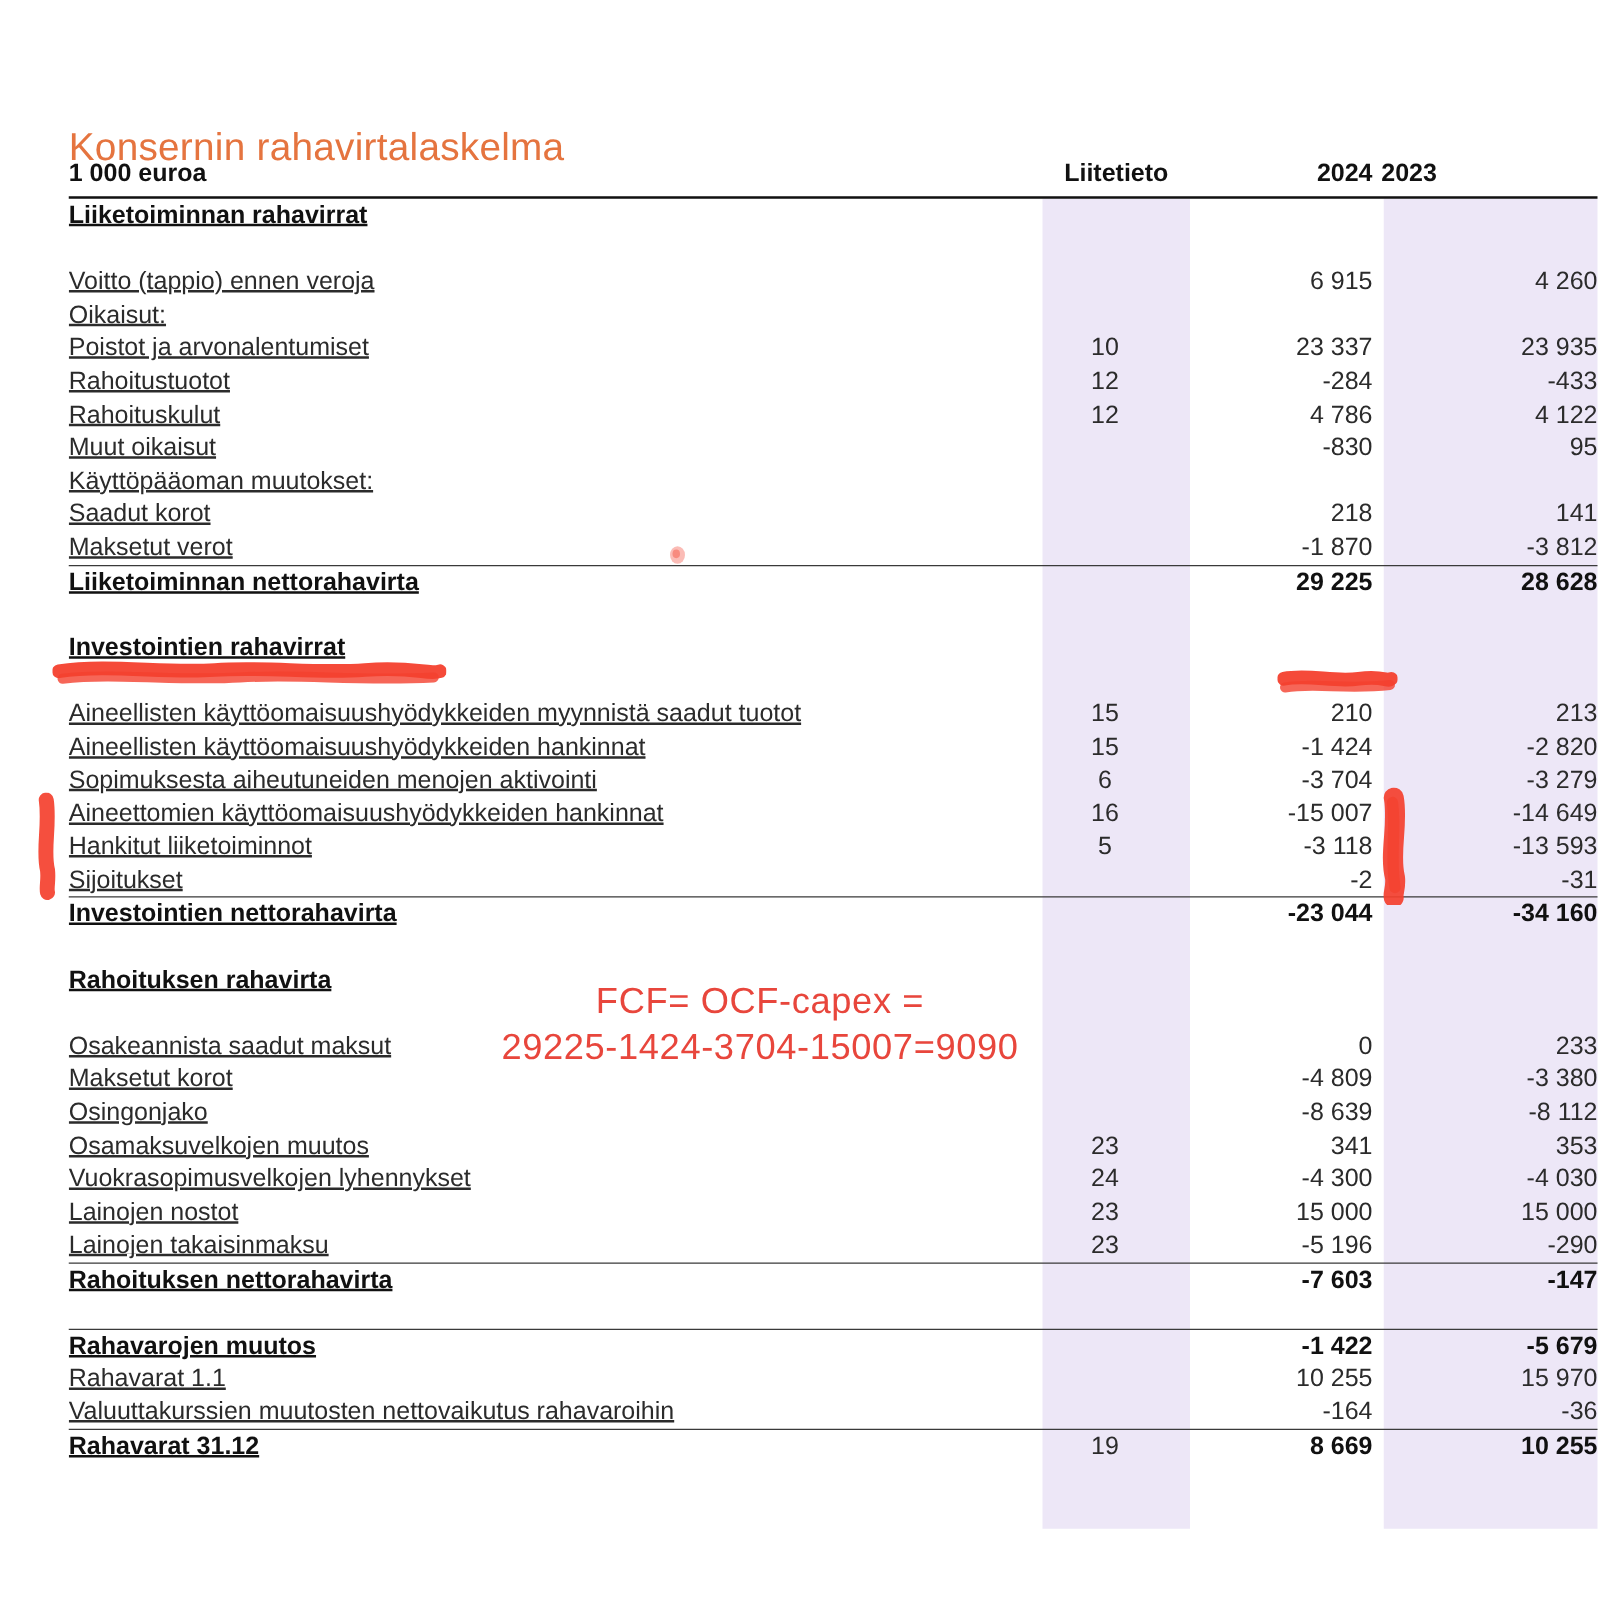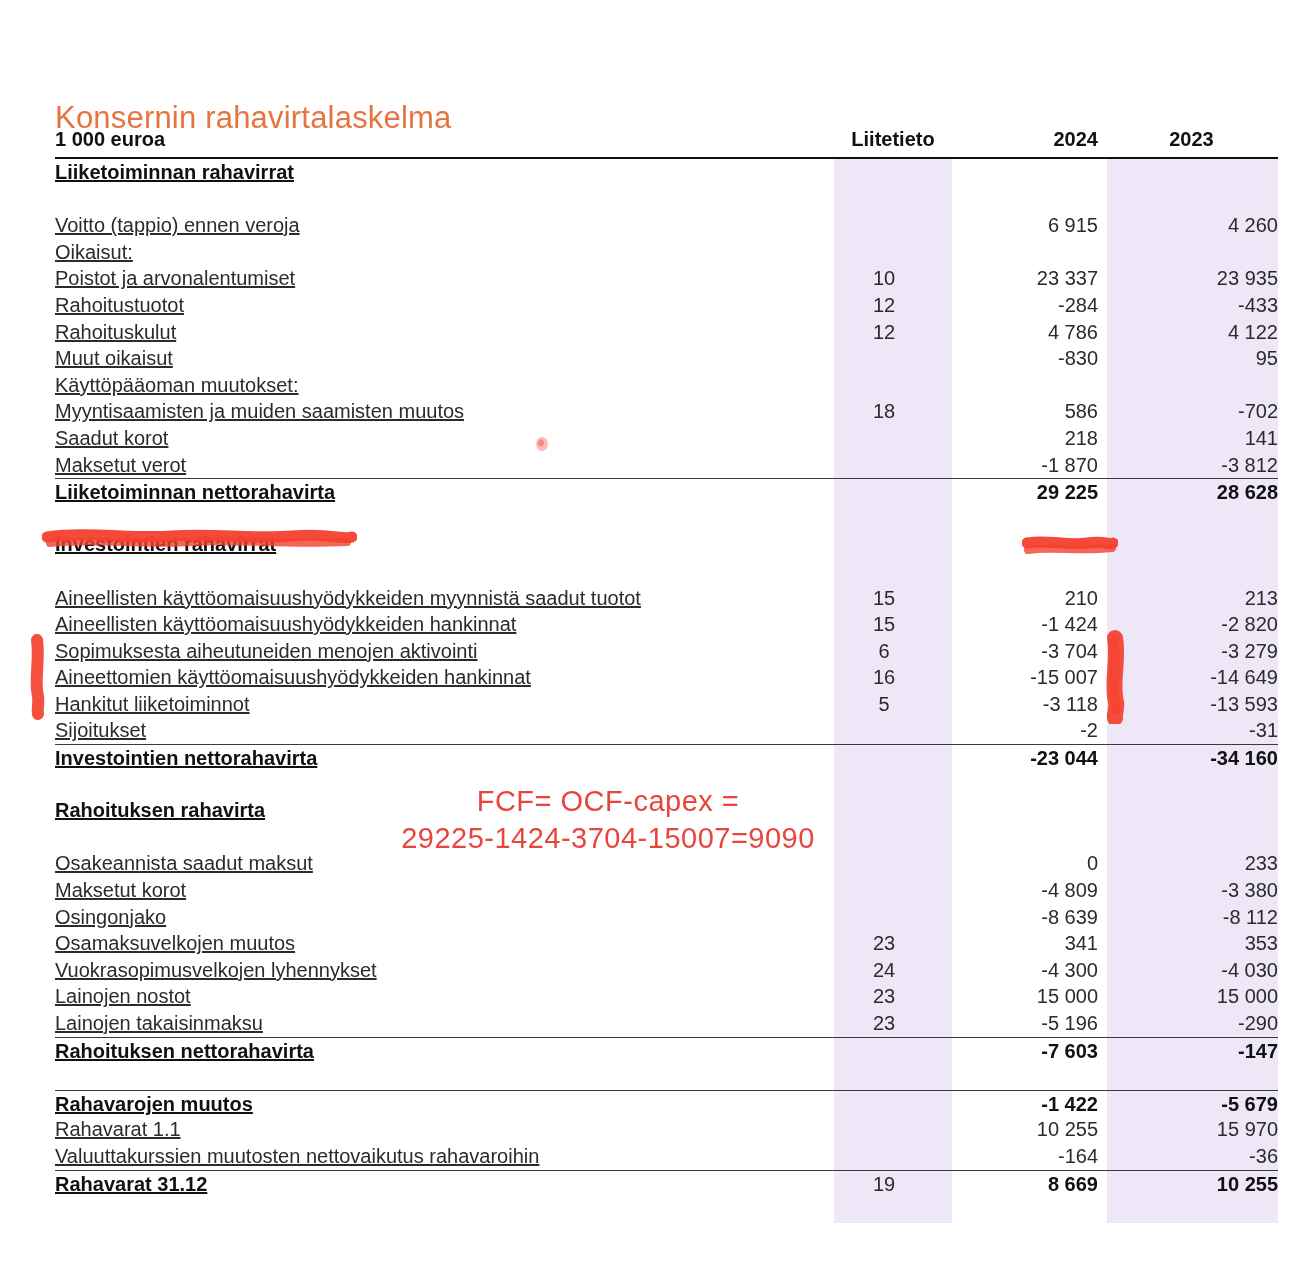--- a/index.html
+++ b/index.html
@@ -21,21 +21,21 @@
   .band {
     position:absolute; top:31px; height:1064px;
     background:var(--band-lavender);
   }
   .band-note  { left:779px;  width:118px; }
   .band-2023  { left:1052px; width:171px; }
   .thead { position:absolute; left:0; top:0; width:100%; height:28px; font-weight:bold; font-size:20px; color:#111; }
   .thead .h-unit { position:absolute; left:0; top:0; }
   .thead .h-note { position:absolute; left:779px; width:118px; text-align:center; top:0; }
   .thead .h-2024 { position:absolute; left:897px; width:146px; text-align:right; top:0; }
-  .thead .h-2023 { position:absolute; left:1050px; width:173px; text-align:center; top:0; }
+  .thead .h-2023 { position:absolute; left:1050px; width:173px; text-align:left; top:0; }
   .head-rule {
     position:absolute; left:0; top:28.5px; width:1223px; height:2.5px; background:#111;
   }
   .rows { position:absolute; left:0; top:31px; width:1223px; }
   .row { position:relative; height:26.6px; font-size:20px; line-height:26.6px; white-space:nowrap; }
   .row.rule-above { border-top:1.6px solid #3a3a3a; }
   .cell { position:absolute; top:0; height:26.6px; }
   .c-label { left:0; width:775px; overflow:hidden;text-decoration:underline; }
   .c-note  { left:779px; width:100px; text-align:center; }
   .c-2024  { left:897px; width:146px; text-align:right; }
@@ -127,26 +127,20 @@
     <span class="cell c-2023">95</span>
   </div>
 
   <div class="row">
     <span class="cell c-label">Käyttöpääoman muutokset:</span>
     <span class="cell c-note"></span>
     <span class="cell c-2024"></span>
     <span class="cell c-2023"></span>
   </div>
 
-  <div class="row">
-    <span class="cell c-label">Myyntisaamisten ja muiden saamisten muutos</span>
-    <span class="cell c-note">18</span>
-    <span class="cell c-2024">586</span>
-    <span class="cell c-2023">-702</span>
-  </div>
 
 
   <div class="row">
     <span class="cell c-label">Saadut korot</span>
     <span class="cell c-note"></span>
     <span class="cell c-2024">218</span>
     <span class="cell c-2023">141</span>
   </div>
 
   <div class="row">

